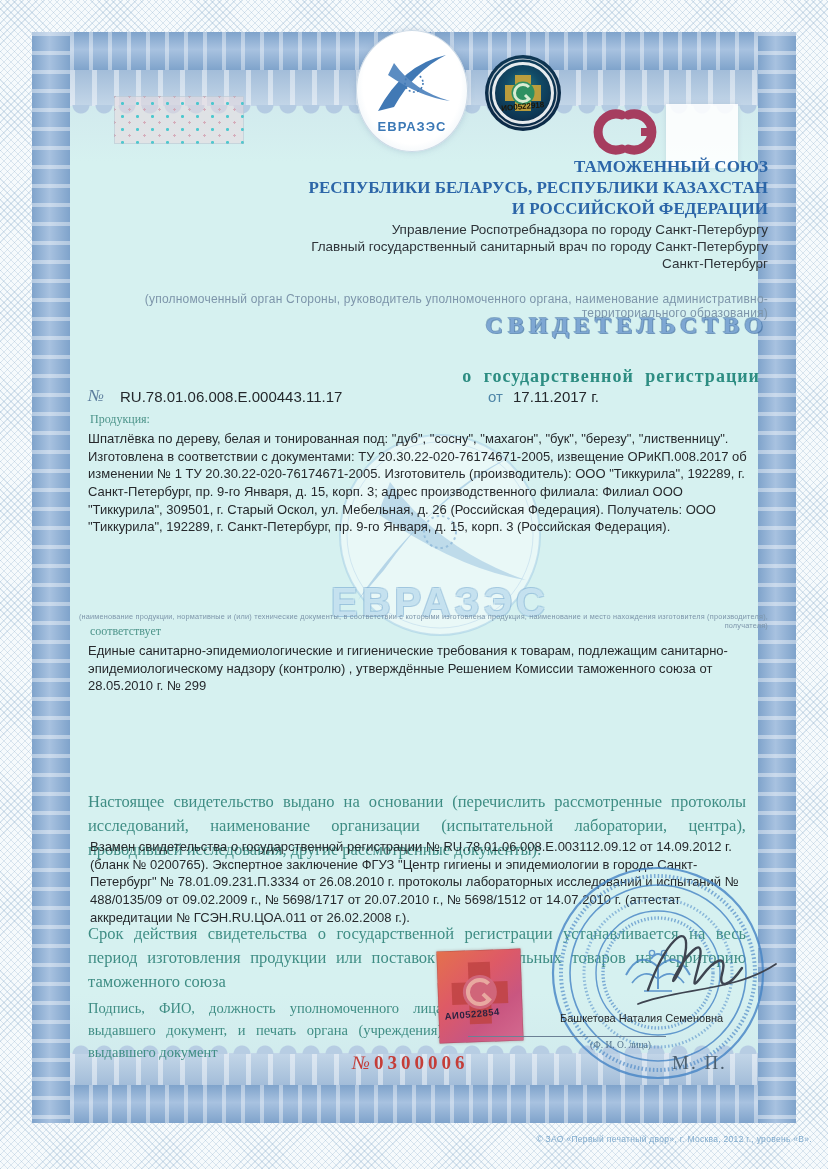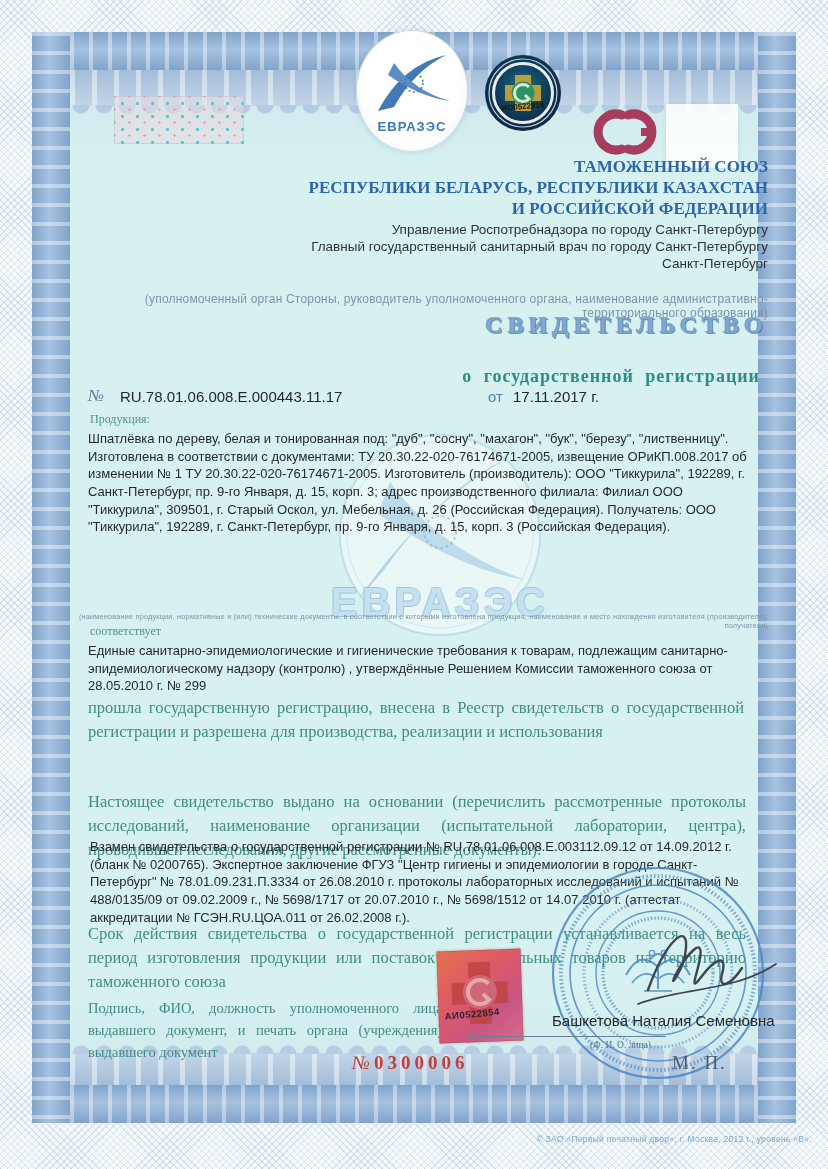--- a/index.html
+++ b/index.html
@@ -107,21 +107,21 @@
     text-shadow:1px 1px 0 rgba(62,108,160,.65), -1px -1px 0 rgba(62,108,160,.5), 0 0 1px rgba(62,108,160,.8);
   }
   .cert-sub{font-weight:bold;font-size:18px;word-spacing:6px;letter-spacing:1px;color:#2d8d82;}
   .numline{font-size:15px;color:#24282c;}
   .numline .sign{font-family:"Liberation Serif", serif;font-style:italic;font-size:17px;color:#5d7d9d;}
   .numline .fromword{color:#4f86a8;}
   .label-teal{font-size:12px;color:#4d948a;}
   .body-dark{font-size:13px;line-height:1.36;color:#26292c;}
   .para-teal{font-size:16.5px;line-height:1.46;color:#3f8d84;text-align:justify;}
   .sign-col{font-size:14.5px;line-height:1.5;color:#3f8d84;text-align:justify;}
-  .signer-name{font-size:15px;color:#24272a;z-index:7;}
+  .signer-name{font-size:11px;color:#24272a;z-index:7;margin-left:8px;}
   .name-rule{border-top:1px solid #6b8095;height:0;z-index:7;}
   .name-caption{font-family:"Liberation Serif", serif;font-size:9.5px;color:#56758d;z-index:7;}
   .serial-red{
     font-family:"Liberation Serif", serif;font-size:19px;letter-spacing:4px;
     color:#c43d38;font-weight:bold;z-index:6;
   }
   .serial-red .nosign{font-style:italic;font-weight:normal;letter-spacing:0;margin-right:4px;}
   .mp{font-family:"Liberation Serif", serif;font-size:19px;letter-spacing:2px;color:#4c5f70;z-index:6;}
   .footer{
     position:absolute;top:1134px;right:16px;z-index:4;
@@ -231,21 +231,20 @@
     <span style="position:absolute;left:425px;top:2px;">17.11.2017 г.</span>
   </div>
 
   <div class="abs serif label-teal" style="left:90px;top:412px;">Продукция:</div>
   <div class="abs body-dark" style="left:88px;top:430px;width:662px;">Шпатлёвка по дереву, белая и тонированная под: "дуб", "сосну", "махагон", "бук", "березу", "лиственницу". Изготовлена в соответствии с документами: ТУ 20.30.22-020-76174671-2005, извещение ОРиКП.008.2017 об изменении № 1 ТУ 20.30.22-020-76174671-2005. Изготовитель (производитель): ООО "Тиккурила", 192289, г. Санкт-Петербург, пр. 9-го Января, д. 15, корп. 3; адрес производственного филиала: Филиал ООО "Тиккурила", 309501, г. Старый Оскол, ул. Мебельная, д. 26 (Российская Федерация).  Получатель: ООО "Тиккурила", 192289, г. Санкт-Петербург, пр. 9-го Января, д. 15, корп. 3 (Российская Федерация).</div>
   <div class="abs caption center" style="left:62px;top:612px;width:706px;font-size:7.3px;">(наименование продукции, нормативные и (или) технические документы, в соответствии с которыми изготовлена продукция, наименование и место нахождения изготовителя (производителя), получателя)</div>
 
   <div class="abs serif label-teal" style="left:90px;top:624px;">соответствует</div>
   <div class="abs body-dark" style="left:88px;top:642px;width:664px;">Единые санитарно-эпидемиологические и гигиенические требования к товарам, подлежащим санитарно-эпидемиологическому надзору (контролю) , утверждённые Решением Комиссии таможенного союза от 28.05.2010 г. № 299</div>
 
-  <div class="abs serif para-teal" style="left:88px;top:696px;width:656px;">прошла государственную регистрацию, внесена в Реестр свидетельств о государственной регистрации и разрешена для производства, реализации и использования</div>
 
   <div class="abs serif para-teal" style="left:88px;top:790px;width:658px;">Настоящее свидетельство выдано на основании (перечислить рассмотренные протоколы исследований, наименование организации (испытательной лаборатории, центра), проводившей исследования, другие рассмотренные документы):</div>
   <div class="abs body-dark" style="left:90px;top:838px;width:662px;">Взамен свидетельства о государственной регистрации № RU.78.01.06.008.Е.003112.09.12 от 14.09.2012 г. (бланк № 0200765). Экспертное заключение ФГУЗ "Центр гигиены и эпидемиологии в городе Санкт-Петербург" № 78.01.09.231.П.3334 от 26.08.2010 г. протоколы лабораторных исследований и испытаний № 488/0135/09 от 09.02.2009 г., № 5698/1717 от 20.07.2010 г., № 5698/1512 от 14.07.2010 г. (аттестат аккредитации № ГСЭН.RU.ЦОА.011 от 26.02.2008 г.).</div>
 
   <div class="abs serif para-teal" style="left:88px;top:922px;width:658px;">Срок действия свидетельства о государственной регистрации устанавливается на весь период изготовления продукции или поставок подконтрольных товаров на территорию таможенного союза</div>
 
   <div class="abs serif sign-col" style="left:88px;top:998px;width:358px;">Подпись, ФИО, должность уполномоченного лица, выдавшего документ, и печать органа (учреждения), выдавшего документ</div>
 
   <div class="sticker">
     <svg width="84" height="92" viewBox="0 0 84 92">

